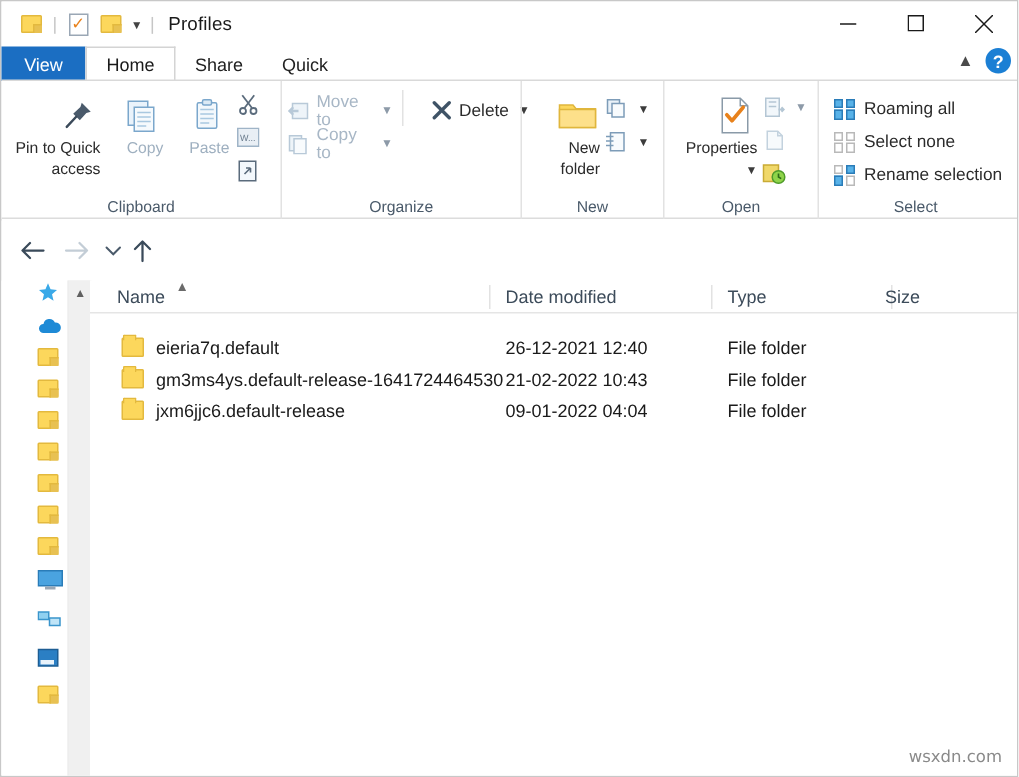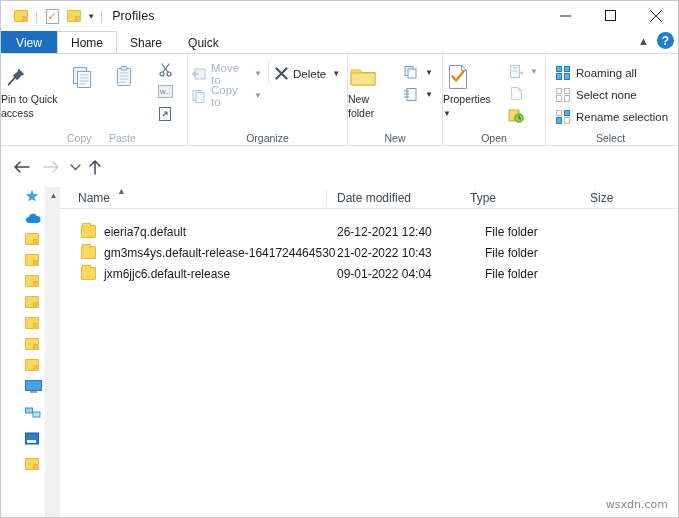--- a/index.html
+++ b/index.html
@@ -83,25 +83,25 @@
   }
   .rgroup { position: relative; height: 92px; display: flex; flex-direction: column; }
   .rgroup + .rgroup { border-left: 1px solid #e2e2e2; }
   .rgroup-body { flex: 1; display: flex; align-items: flex-start; padding-top: 4px; }
   .rgroup-label {
     height: 16px; font-size: 10.5px; color: #4a5a6a; text-align: center;
     line-height: 16px; width: 100%;
   }
 
   .bigbtn {
-    width: 62px; display: flex; flex-direction: column; align-items: flex-start;
+    width: 62px; display: flex; flex-direction: column; align-items: flex-end;
     padding-top: 4px; gap: 2px;
   }
   .bigbtn .lbl { font-size: 10.5px; color: #2b2b2b; text-align: center; line-height: 11.5px; }
-  .bigbtn .lbl.dim { color: #9fb0c0; margin-top: 39px; }
+  .bigbtn .lbl.dim { color: #9fb0c0; }
 
   .pin-ico { width: 30px; height: 30px; display:flex; align-items:center; justify-content:center; }
   .icon-wrap { width: 30px; height: 30px; display:flex; align-items:center; justify-content:center; }
 
   .smallcol { display: flex; flex-direction: column; justify-content: flex-start; padding-top: 3px; gap: 1px; }
   .smallbtn {
     display: flex; align-items: center; gap: 5px; padding: 1px 6px 1px 3px;
     font-size: 11.5px; height: 21px;
   }
   .smallbtn .t { color: #2b2b2b; }
@@ -351,21 +351,21 @@
             <span class="ico16">
               <svg width="15" height="14" viewBox="0 0 15 14">
                 <rect x="2" y="1.5" width="8" height="10" fill="#eef4f9" stroke="#b8c9d8"></rect>
                 <rect x="5" y="3.5" width="8" height="10" fill="#f8fbfd" stroke="#b8c9d8"></rect>
               </svg>
             </span>
             <span class="t dim">Copy to</span>
             <span class="caret-sm">▼</span>
           </div>
         </div>
-        <div class="smallcol" style="width:68px; border-left:1px solid #e2e2e2; padding-left:3px">
+        <div class="smallcol" style="width:68px; border-left:1px solid #e2e2e2; padding-left:16px">
           <div class="smallbtn">
             <span class="ico16">
               <svg width="13" height="13" viewBox="0 0 13 13">
                 <g stroke="#3f5366" stroke-width="2.2" stroke-linecap="round">
                   <line x1="1.5" y1="1.5" x2="11.5" y2="11.5"></line>
                     <line x1="11.5" y1="1.5" x2="1.5" y2="11.5"></line>
                 </g>
               </svg>
             </span>
             <span class="t">Delete</span>
@@ -644,21 +644,21 @@
       <div class="np-up">▲</div>
     </div>
 
     <div class="filepane">
       <div class="colheader">
         <span class="sortmark">▲</span>
         <span class="colh" style="left:18px">Name</span>
         <span class="colh-div" style="left:266px"></span>
         <span class="colh" style="left:277px">Date modified</span>
         <span class="colh-div" style="left:414px"></span>
-        <span class="colh" style="left:410px">Type</span>
+        <span class="colh" style="left:425px">Type</span>
         <span class="colh-div" style="left:534px"></span>
         <span class="colh" style="left:530px">Size</span>
       </div>
 
       <div style="height:12px"></div>
 
       <div class="frow">
         <span class="folder-ico"></span>
         <span class="fcell" style="left:44px">eieria7q.default</span>
         <span class="fcell" style="left:277px">26-12-2021 12:40</span>

